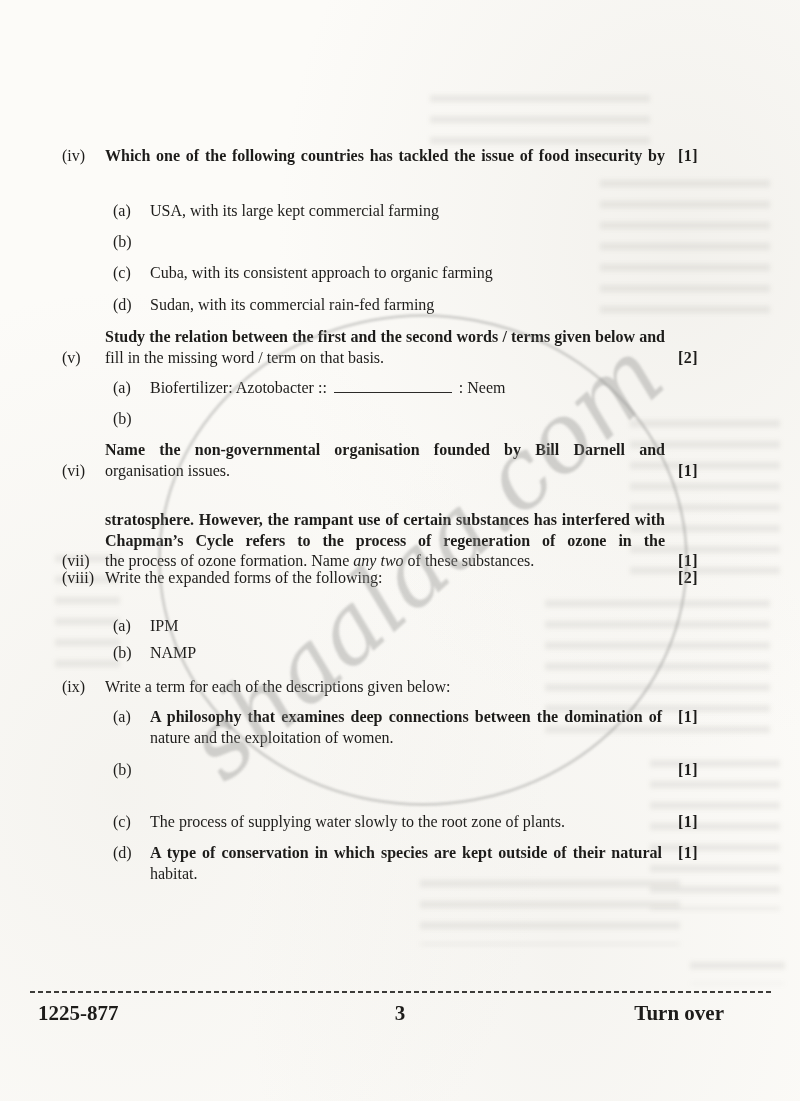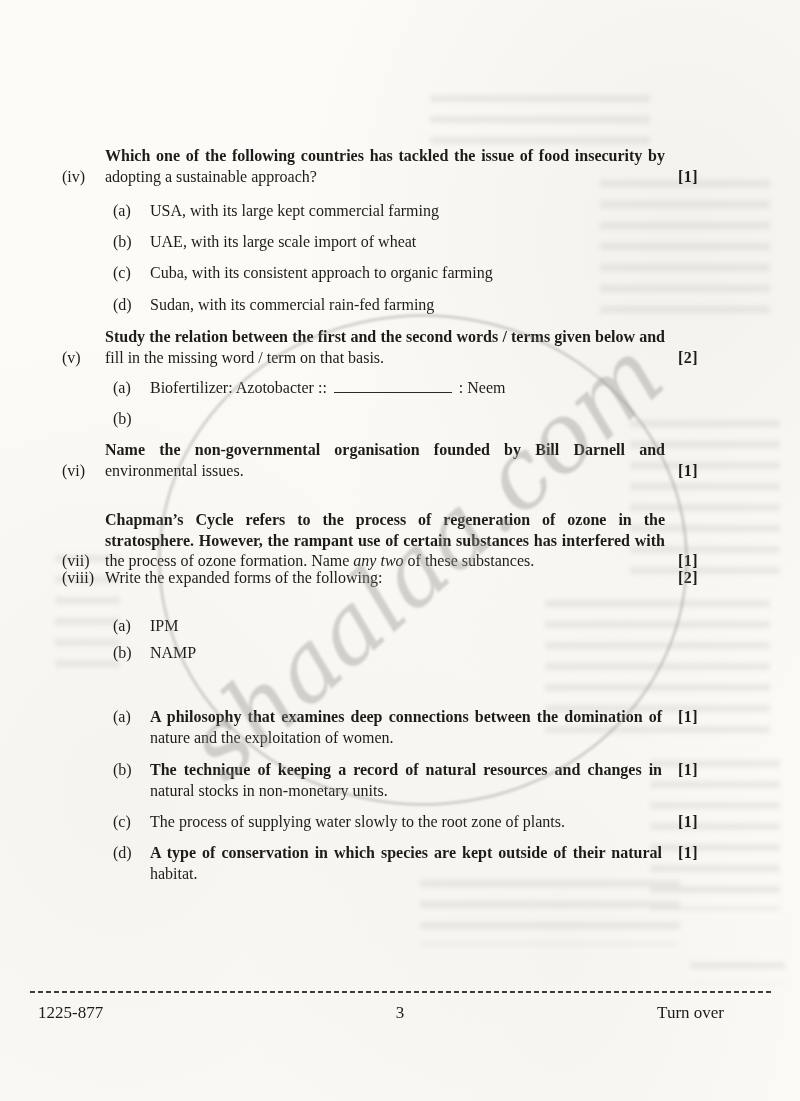--- a/index.html
+++ b/index.html
@@ -50,21 +50,21 @@
     background:repeating-linear-gradient(180deg,
       rgba(130,128,122,0.13) 0px, rgba(130,128,122,0.13) 7px,
       transparent 7px, transparent 21px);
     filter:blur(2.4px);
   }
   
   .footer-line {
     position:absolute; left:30px; top:991px; width:742px; height:2px; z-index:2;
     background:repeating-linear-gradient(90deg, #3c3b38 0 5px, transparent 5px 8px);
   }
-  .footer-row { position:absolute; left:0; top:1003px; width:800px; height:24px; z-index:2; font-weight:normal; font-size:17px; }
+  .footer-row { position:absolute; left:0; top:1003px; width:800px; height:24px; z-index:2; font-weight:bold; font-size:21px; }
   .footer-code { position:absolute; left:38px; }
   .footer-page { position:absolute; left:50%; transform:translateX(-50%); }
   .footer-turn { position:absolute; right:76px; }
 </style>
 </head>
 <body>
 
 <div class="page">
 
   <div class="smudge" style="left:430px;top:95px;width:220px;height:55px;"></div>
@@ -74,32 +74,30 @@
   <div class="smudge" style="left:650px;top:760px;width:130px;height:150px;"></div>
   <div class="smudge" style="left:420px;top:880px;width:260px;height:65px;"></div>
   <div class="smudge" style="left:55px;top:555px;width:65px;height:120px;"></div>
   <div class="smudge" style="left:690px;top:962px;width:95px;height:22px;"></div>
 
   <div class="qblock" style="top:146px">
     <div class="qrow">
       <span class="qnum">(iv)</span>
       <div class="qbody">
         <div class="jline">Which one of the following countries has tackled the issue of food insecurity by</div>
-        <div class="lline">adopting a sustainable approach?</div>
       </div>
       <span class="qmarks">[1]</span>
     </div>
   </div>
   <div class="optrow" style="top:201px">
     <span class="optlabel">(a)</span>
     <span class="opttext">USA, with its large kept commercial farming</span>
   </div>
   <div class="optrow" style="top:232px">
     <span class="optlabel">(b)</span>
-    <span class="opttext">UAE, with its large scale import of wheat</span>
   </div>
   <div class="optrow" style="top:263px">
     <span class="optlabel">(c)</span>
     <span class="opttext">Cuba, with its consistent approach to organic farming</span>
   </div>
   <div class="optrow" style="top:295px">
     <span class="optlabel">(d)</span>
     <span class="opttext">Sudan, with its commercial rain-fed farming</span>
   </div>
 
@@ -121,32 +119,32 @@
   </div>
   <div class="optrow" style="top:409px">
     <span class="optlabel">(b)</span>
   </div>
 
   <div class="qblock" style="top:440px">
     <div class="qrow">
       <span class="qnum">(vi)</span>
       <div class="qbody">
         <div class="jline">Name the non-governmental organisation founded by Bill Darnell and</div>
-        <div class="lline">environmental issues.</div>
+        <div class="lline">organisation issues.</div>
       </div>
       <span class="qmarks">[1]</span>
     </div>
   </div>
 
   <div class="qblock" style="top:510px">
     <div class="qrow">
       <span class="qnum">(vii)</span>
       <div class="qbody">
+        <div class="jline">stratosphere. However, the rampant use of certain substances has interfered with</div>
         <div class="jline">Chapman’s Cycle refers to the process of regeneration of ozone in the</div>
-        <div class="jline">stratosphere. However, the rampant use of certain substances has interfered with</div>
         <div class="lline"><span>the process of ozone formation. Name </span><i>any two</i><span> of these substances.</span></div>
       </div>
       <span class="qmarks">[1]</span>
     </div>
   </div>
 
   <div class="qblock" style="top:568px">
     <div class="qrow">
       <span class="qnum">(viii)</span>
       <div class="qbody">
@@ -157,34 +155,38 @@
   </div>
   <div class="optrow" style="top:616px">
     <span class="optlabel">(a)</span>
     <span class="opttext">IPM</span>
   </div>
   <div class="optrow" style="top:643px">
     <span class="optlabel">(b)</span>
     <span class="opttext">NAMP</span>
   </div>
 
+  <div class="qblock" style="top:677px">
+    <div class="qrow">
+      <span class="qnum">(ix)</span>
+      <div class="qbody">
+        <div class="lline">Write a term for each of the descriptions given below:</div>
+      </div>
+    </div>
+  </div>
   <div class="optrow" style="top:707px">
     <span class="optlabel">(a)</span>
     <div class="itembody">
       <div class="jline">A philosophy that examines deep connections between the domination of</div>
       <div class="lline">nature and the exploitation of women.</div>
     </div>
     <span class="qmarks">[1]</span>
   </div>
   <div class="optrow" style="top:760px">
     <span class="optlabel">(b)</span>
-    <div class="itembody">
-      <div class="jline">The technique of keeping a record of natural resources and changes in</div>
-      <div class="lline">natural stocks in non-monetary units.</div>
-    </div>
     <span class="qmarks">[1]</span>
   </div>
   <div class="optrow" style="top:812px">
     <span class="optlabel">(c)</span>
     <div class="itembody">
       <div class="lline">The process of supplying water slowly to the root zone of plants.</div>
     </div>
     <span class="qmarks">[1]</span>
   </div>
   <div class="optrow" style="top:843px">

